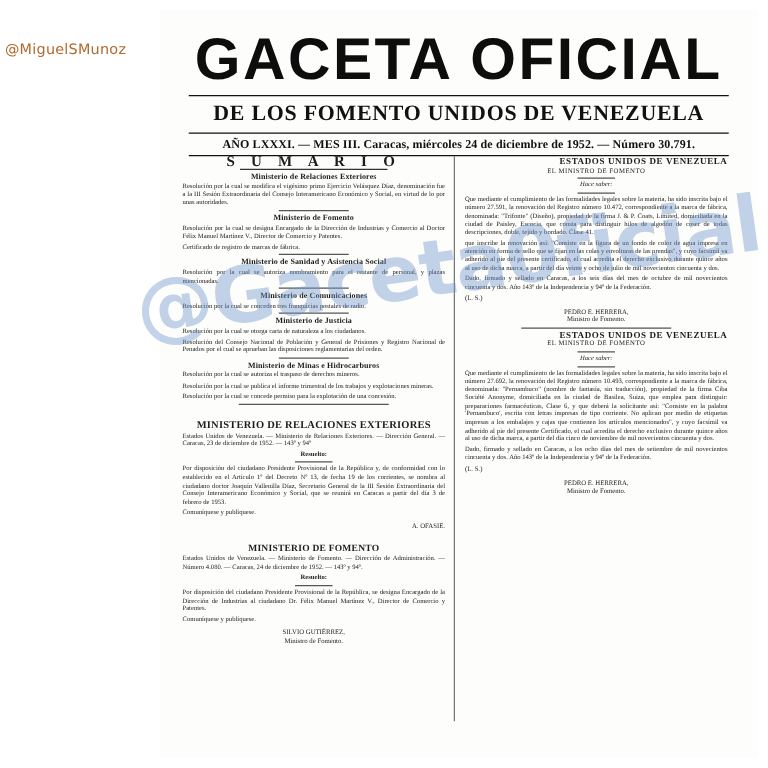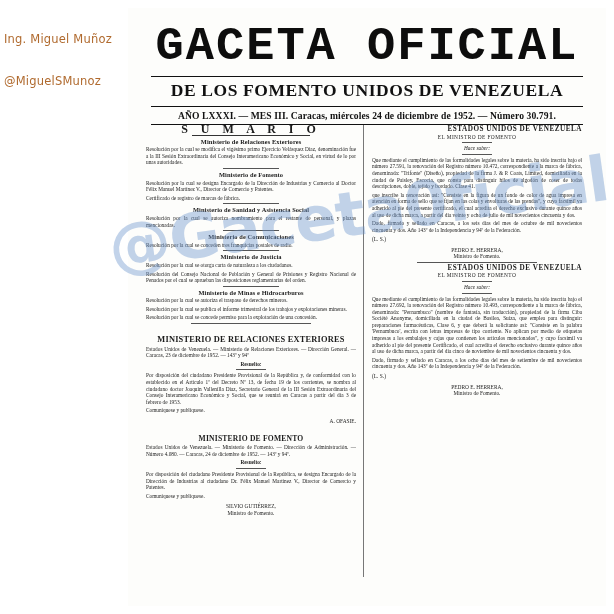--- a/index.html
+++ b/index.html
@@ -59,21 +59,21 @@
     background:#fdfdfb;
     z-index:5;
   }
 
   
   .masthead{
     text-align:center;
     padding-top:14px;
   }
   .masthead .title{
-    font-family:Liberation Mono, monospace;
+    font-family:Liberation Sans, sans-serif;
     font-weight:bold;
     font-size:47px;
     letter-spacing:2px;
     line-height:50px;
     color:#0d0d0d;
   }
   .masthead .rule-top{
     border-bottom:1.5px solid #111;
     width:432px;
     margin:4px auto 3px auto;
@@ -186,21 +186,20 @@
   }
   .seal{font-size:5.4px;margin-top:3px;}
   .spacer6{height:6px;}
 </style>
 </head>
 <body>
 
 <div class="page">
 
   <div class="credit">
-    <div>Ing. Miguel Muñoz</div>
     <div>@MiguelSMunoz</div>
   </div>
 
   <div class="doc">
 
     <div class="masthead">
       <div class="title">GACETA OFICIAL</div>
       <div class="rule-top"></div>
       <div class="subtitle">DE LOS FOMENTO UNIDOS DE VENEZUELA</div>
       <div class="rule-bot"></div>

